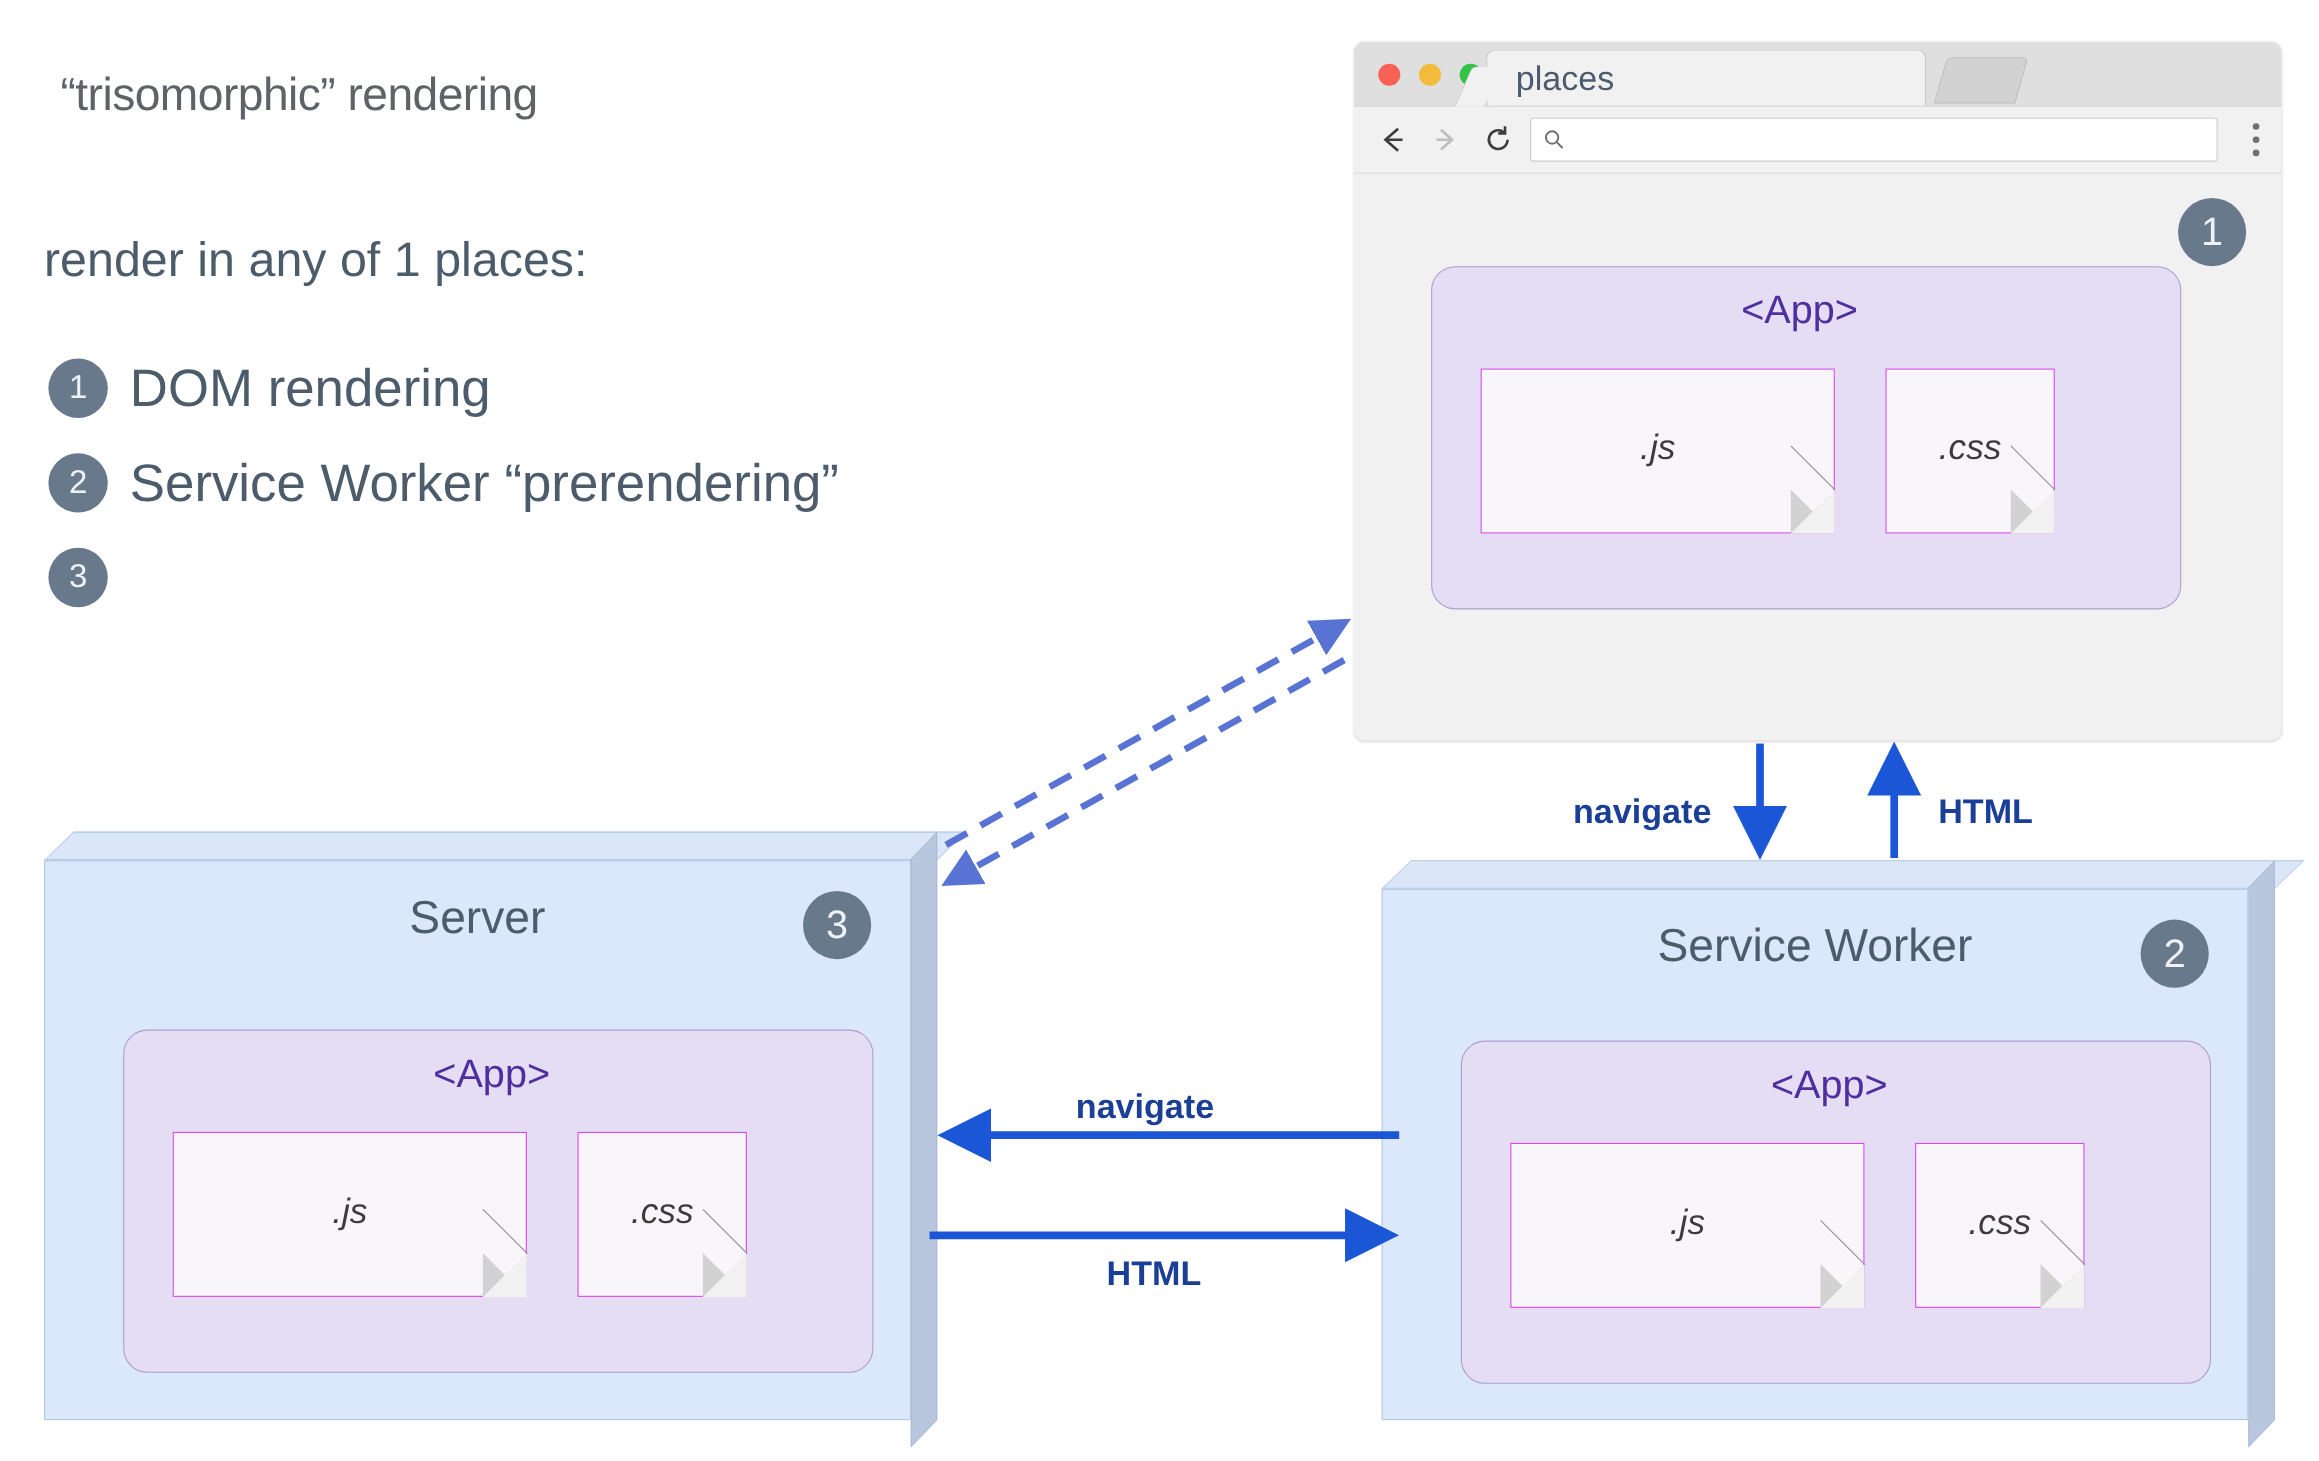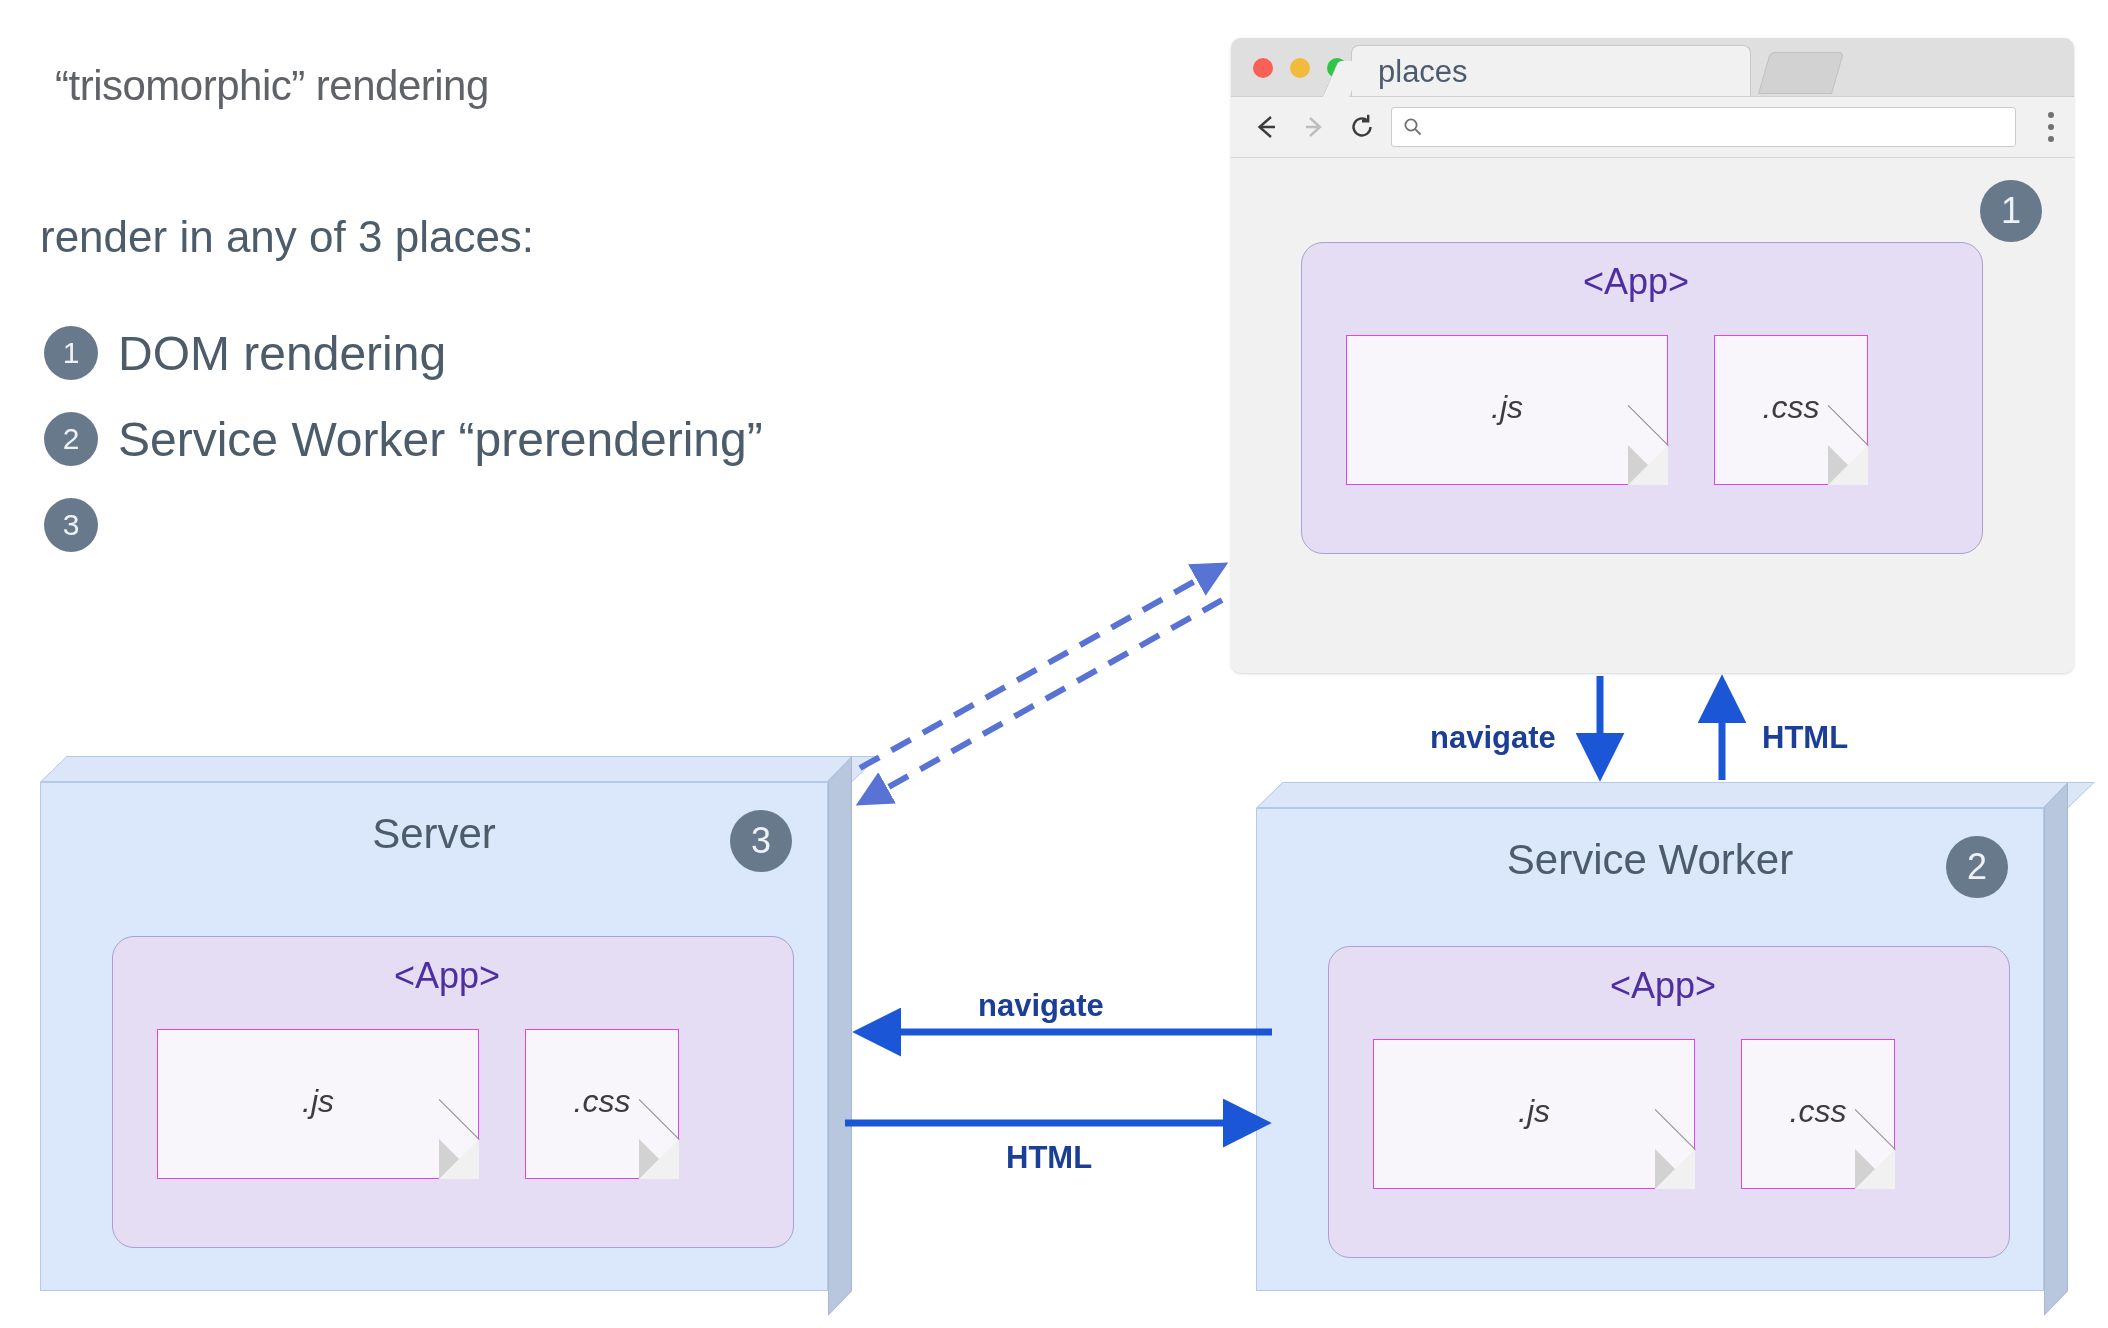--- a/index.html
+++ b/index.html
@@ -330,21 +330,21 @@
     height: 1328px;
     pointer-events: none;
   }
 </style>
 </head>
 <body>
 
 <div id="stage">
 
   <div class="title">“trisomorphic” rendering</div>
-  <div class="subtitle">render in any of 3 places:</div>
+  <div class="subtitle">render in any of 1 places:</div>
 
   <div class="list">
     <div class="list-item">
       <div class="bullet">1</div>
       <div class="list-label">DOM rendering</div>
     </div>
     <div class="list-item">
       <div class="bullet">2</div>
       <div class="list-label">Service Worker “prerendering”</div>
     </div>

